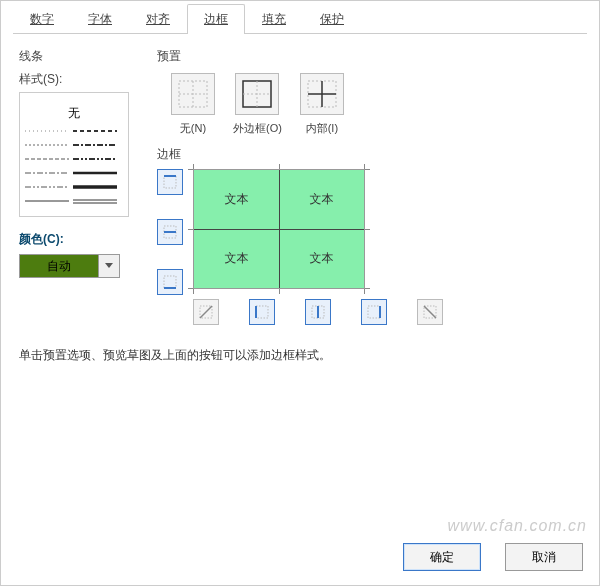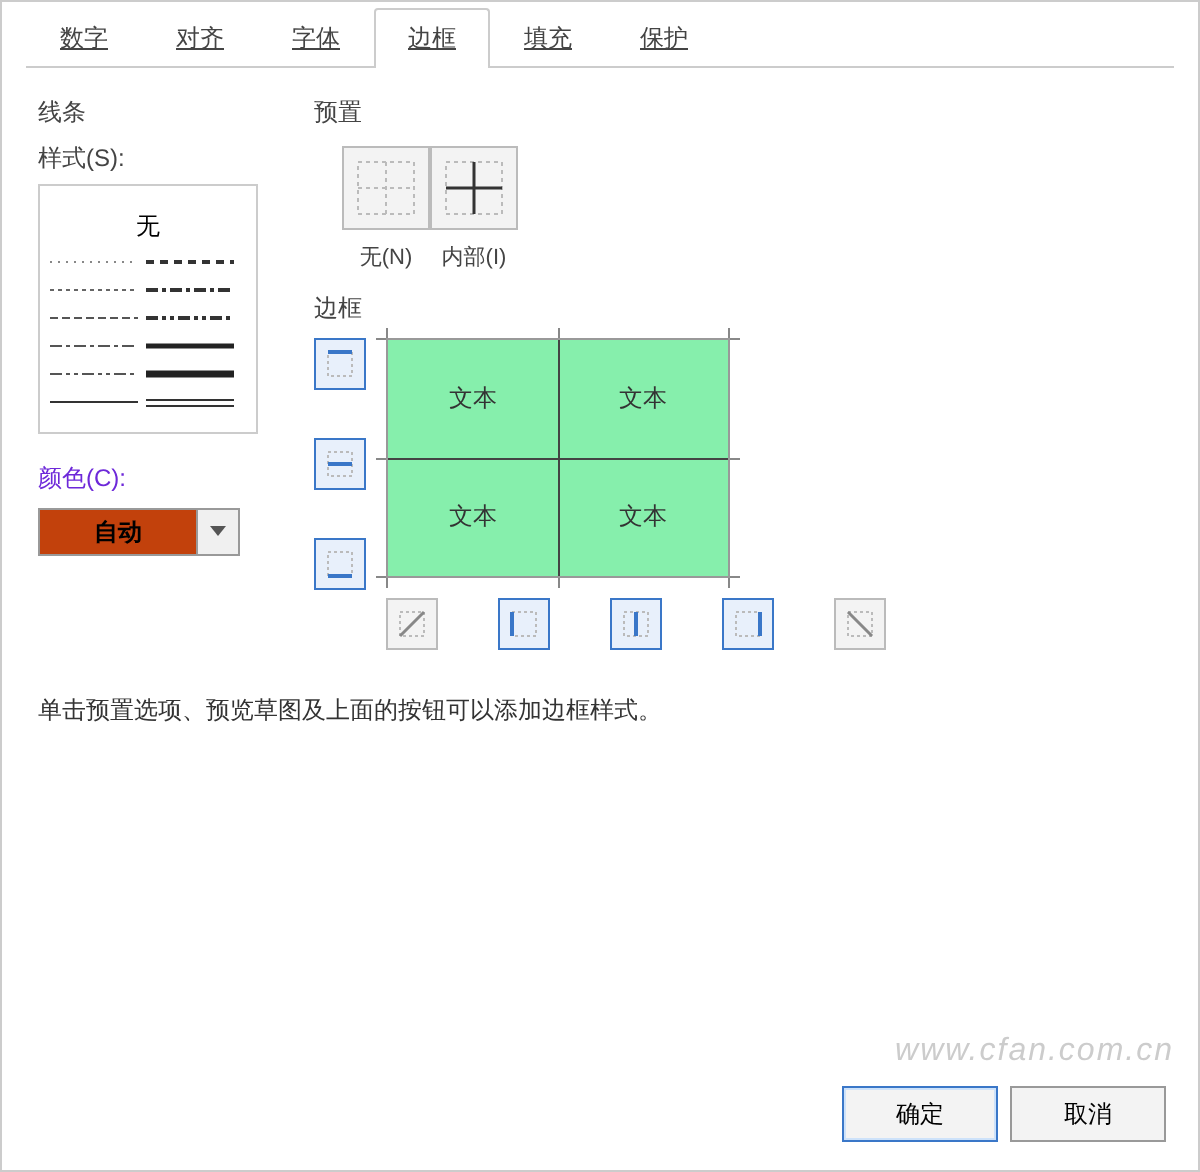--- a/index.html
+++ b/index.html
@@ -10,55 +10,55 @@
 .titlebar .help{font-size:13px;}
 .tabs{display:flex;border-bottom:1px solid #ccc;height:32px;align-items:flex-end;margin:0 12px;}
 .tab{font-size:12px;padding:6px 16px;color:#444;border:1px solid transparent;border-bottom:none;position:relative;top:1px;cursor:default;text-decoration:underline;}
 .tab.active{border-color:#ccc;background:#fff;border-radius:2px 2px 0 0;}
 .body{padding:14px 18px 0 18px;position:relative;}
 .group-label{font-size:12px;color:#444;margin-bottom:6px;}
 .line-box{border:1px solid #ccc;width:100px;padding:6px 4px 4px 4px;}
 .line-box .none{font-size:12px;text-align:center;padding:6px 0;}
 .style-row{display:flex;height:14px;align-items:center;}
 .style-cell{width:46px;height:12px;margin:1px 1px;}
-.color-label{font-size:12px;color:#6d28d9;margin-top:14px;}
+.color-label{font-size:12px;color:#0c4a6e;margin-top:14px;font-weight:bold;}
 .color-select{margin-top:6px;display:flex;}
-.color-select .sel{border:1px solid #999;width:78px;height:22px;font-size:12px;display:flex;align-items:center;justify-content:center;background:#c2410c;font-weight:bold;}
+.color-select .sel{border:1px solid #999;width:78px;height:22px;font-size:12px;display:flex;align-items:center;justify-content:center;background:#4d7c0f;}
 .color-select .dd{border:1px solid #999;border-left:none;width:20px;height:22px;display:flex;align-items:center;justify-content:center;background:#f0f0f0;}
-.presets{display:flex;margin:8px 0 4px 14px;}
+.presets{display:flex;gap:18px;margin:8px 0 4px 14px;}
 .preset{display:flex;flex-direction:column;align-items:center;gap:6px;}
 .preset .pbox{width:42px;height:40px;border:1px solid #bbb;background:#f3f3f3;display:flex;align-items:center;justify-content:center;}
 .preset .plabel{font-size:11px;color:#444;}
 .border-area{margin-top:10px;}
 .grid-wrap{position:relative;margin-left:36px;margin-top:4px;}
 .side-btns{position:absolute;left:-36px;top:0;display:flex;flex-direction:column;gap:24px;}
 .bbtn{width:24px;height:24px;border:1px solid #3a77c8;background:#e8f0fb;display:flex;align-items:center;justify-content:center;}
 .bbtn.off{border:1px solid #bbb;background:#f3f3f3;}
 .preview{width:170px;height:118px;border:1px solid #999;background:#86efac;position:relative;}
 .pv-v{position:absolute;top:0;bottom:0;left:50%;width:1px;background:#444;}
 .pv-h{position:absolute;left:0;right:0;top:50%;height:1px;background:#444;}
 .pv-cell{position:absolute;width:50%;height:50%;display:flex;align-items:center;justify-content:center;font-size:12px;color:#333;}
 .tick{position:absolute;background:#888;}
 .bottom-btns{display:flex;gap:30px;margin-top:10px;margin-left:0;align-items:center;}
 .hint{font-size:12px;color:#333;margin-top:22px;}
-.footer{position:absolute;bottom:14px;right:16px;display:flex;gap:6px;}
+.footer{position:absolute;bottom:14px;right:16px;display:flex;gap:24px;}
 .fbtn{min-width:76px;height:26px;border:1px solid #999;background:#f3f3f3;font-size:12px;display:flex;align-items:center;justify-content:center;}
 .fbtn.primary{border:1px solid #3a77c8;box-shadow:inset 0 0 0 1px #cde2fa;}
 .watermark{position:absolute;right:12px;bottom:50px;font-size:16px;color:#ccc;font-style:italic;pointer-events:none;letter-spacing:1px;}
 svg{display:block;}
 </style>
 </head>
 <body>
 <div class="dialog">
 
 
   <div class="tabs">
     <div class="tab">数字</div>
+    <div class="tab">字体</div>
     <div class="tab">对齐</div>
-    <div class="tab">字体</div>
     <div class="tab active">边框</div>
     <div class="tab">填充</div>
     <div class="tab">保护</div>
   </div>
 
   <div class="body">
     <div style="display:flex;gap:26px;">
 
       <div style="width:112px;">
         <div class="group-label">线条</div>
@@ -155,20 +155,30 @@
         <div class="presets">
           <div class="preset">
             <div class="pbox">
                 <svg width="30" height="28">
                   <rect x="1" y="1" width="28" height="26" fill="none" stroke="#bbb" stroke-dasharray="2 2"></rect>
                   <line x1="15" y1="1" x2="15" y2="27" stroke="#bbb" stroke-dasharray="2 2"></line>
                   <line x1="1" y1="14" x2="29" y2="14" stroke="#bbb" stroke-dasharray="2 2"></line>
                 </svg>
               </div>
             <div class="plabel">无(N)</div>
+          </div>
+          <div class="preset">
+            <div class="pbox">
+                <svg width="30" height="28">
+                  <rect x="1" y="1" width="28" height="26" fill="none" stroke="#333" stroke-width="1.5"></rect>
+                  <line x1="15" y1="1" x2="15" y2="27" stroke="#bbb" stroke-dasharray="2 2"></line>
+                  <line x1="1" y1="14" x2="29" y2="14" stroke="#bbb" stroke-dasharray="2 2"></line>
+                </svg>
+              </div>
+            <div class="plabel">外边框(O)</div>
           </div>
           <div class="preset">
             <div class="pbox">
                 <svg width="30" height="28">
                   <rect x="1" y="1" width="28" height="26" fill="none" stroke="#bbb" stroke-dasharray="2 2"></rect>
                   <line x1="15" y1="1" x2="15" y2="27" stroke="#333" stroke-width="1.5"></line>
                   <line x1="1" y1="14" x2="29" y2="14" stroke="#333" stroke-width="1.5"></line>
                 </svg>
               </div>
             <div class="plabel">内部(I)</div>

